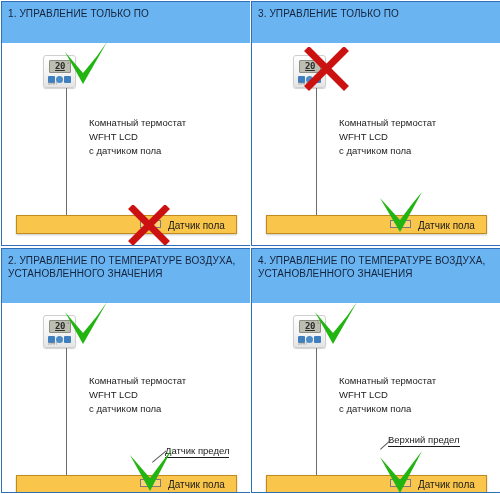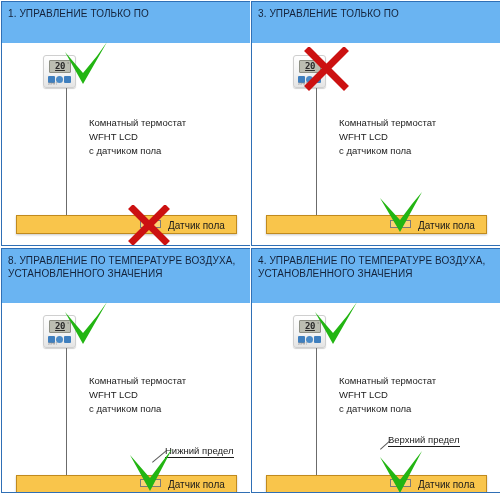--- a/index.html
+++ b/index.html
@@ -244,21 +244,21 @@
         </svg>
       </div>
 
     </div>
   </div>
 
   <div class="panel">
     <div class="panel-inner">
 
       <div class="hdr h3">
-        <span>8. УПРАВЛЕНИЕ ПО ТЕМПЕРАТУРЕ ВОЗДУХА,</span>
+        <span>2. УПРАВЛЕНИЕ ПО ТЕМПЕРАТУРЕ ВОЗДУХА,</span>
         <span>УСТАНОВЛЕННОГО ЗНАЧЕНИЯ</span>
       </div>
 
       <div class="device" style="left:41px;top:66px;">
         <div class="lcd">
           <b>20</b>
           <i>°</i>
         </div>
         <div class="btns">
           <u></u>
@@ -274,21 +274,21 @@
       <div class="caption" style="left:76px;top:125px;">
         <span>Комнатный термостат</span>
         <span>WFHT LCD</span>
         <span>с датчиком пола</span>
       </div>
 
       <div class="floor" style="left:14px;top:226px;width:221px;"></div>
       <div class="sensor" style="left:138px;top:230px;"></div>
       <div class="floor-label" style="left:166px;top:231px;">Датчик пола</div>
 
-      <div class="limit" style="left:163px;top:197px;">Нижний предел</div>
+      <div class="limit" style="left:163px;top:197px;">Датчик предел</div>
       <div class="leader" style="left:150px;top:213px;width:18px;transform:rotate(-40deg);"></div>
 
       <div class="mark" style="left:61px;top:51px;">
         <svg width="46" height="50" viewBox="0 0 46 50">
           <path d="M2 12 L20 44 L44 2 L34 16 L20 33 Z" fill="#22b512"></path>
         </svg>
       </div>
 
       <div class="mark" style="left:126px;top:200px;">
         <svg width="46" height="46" viewBox="0 0 46 46">

